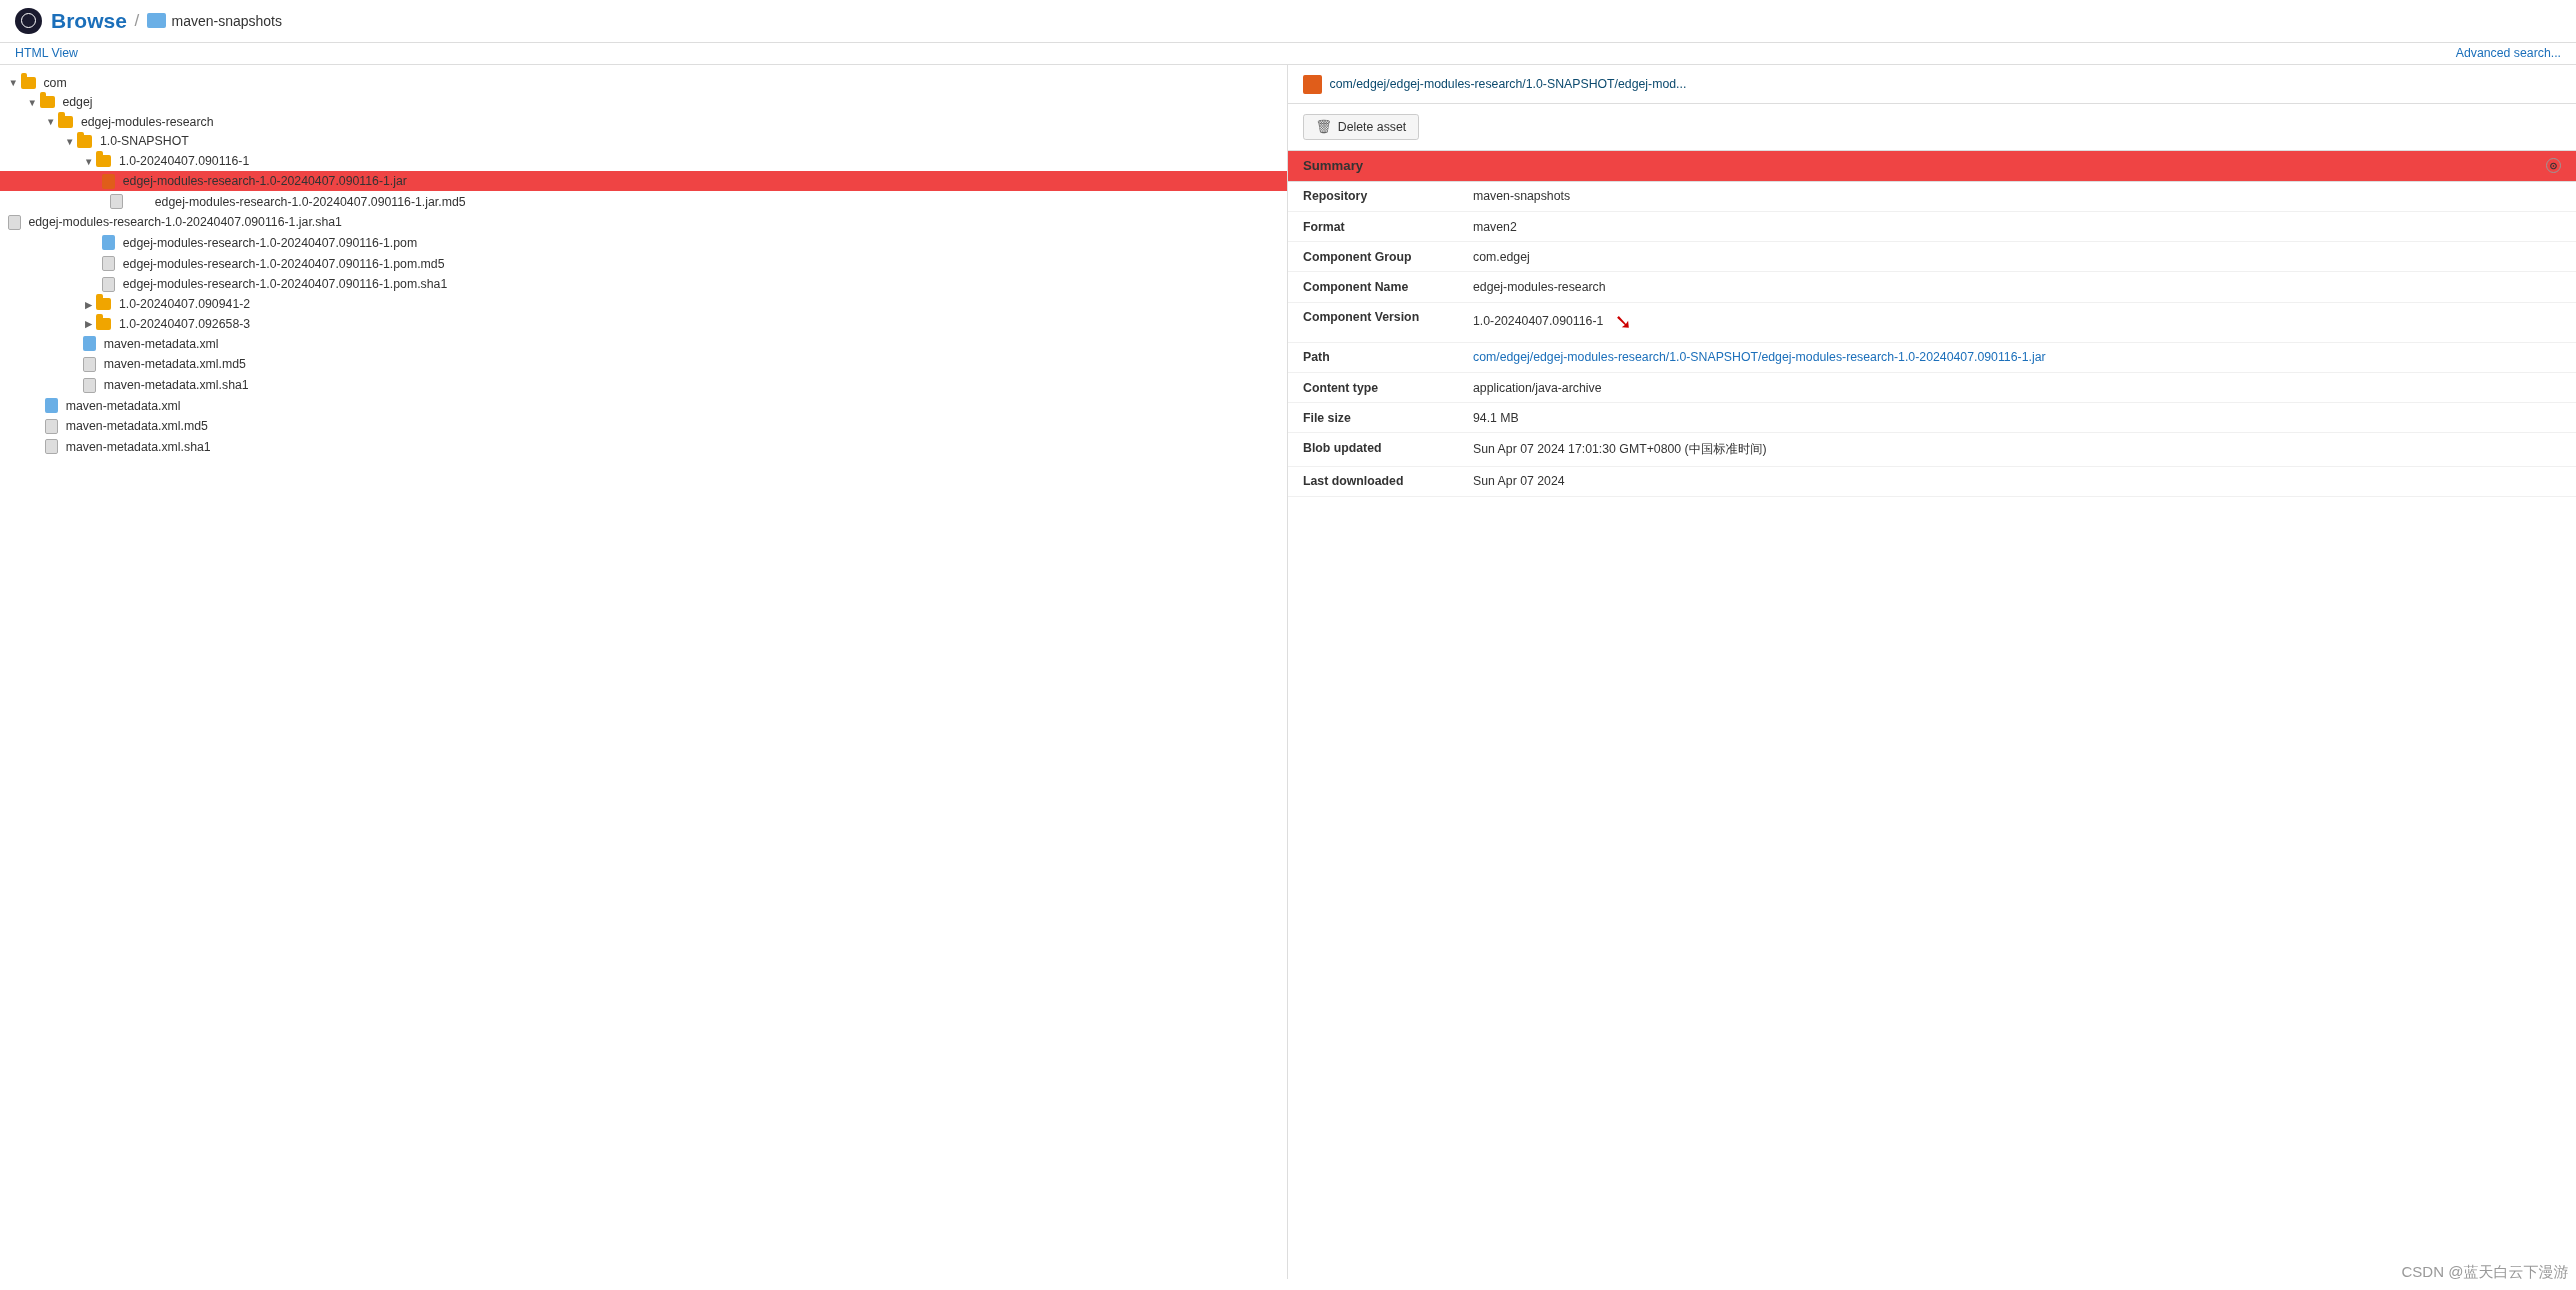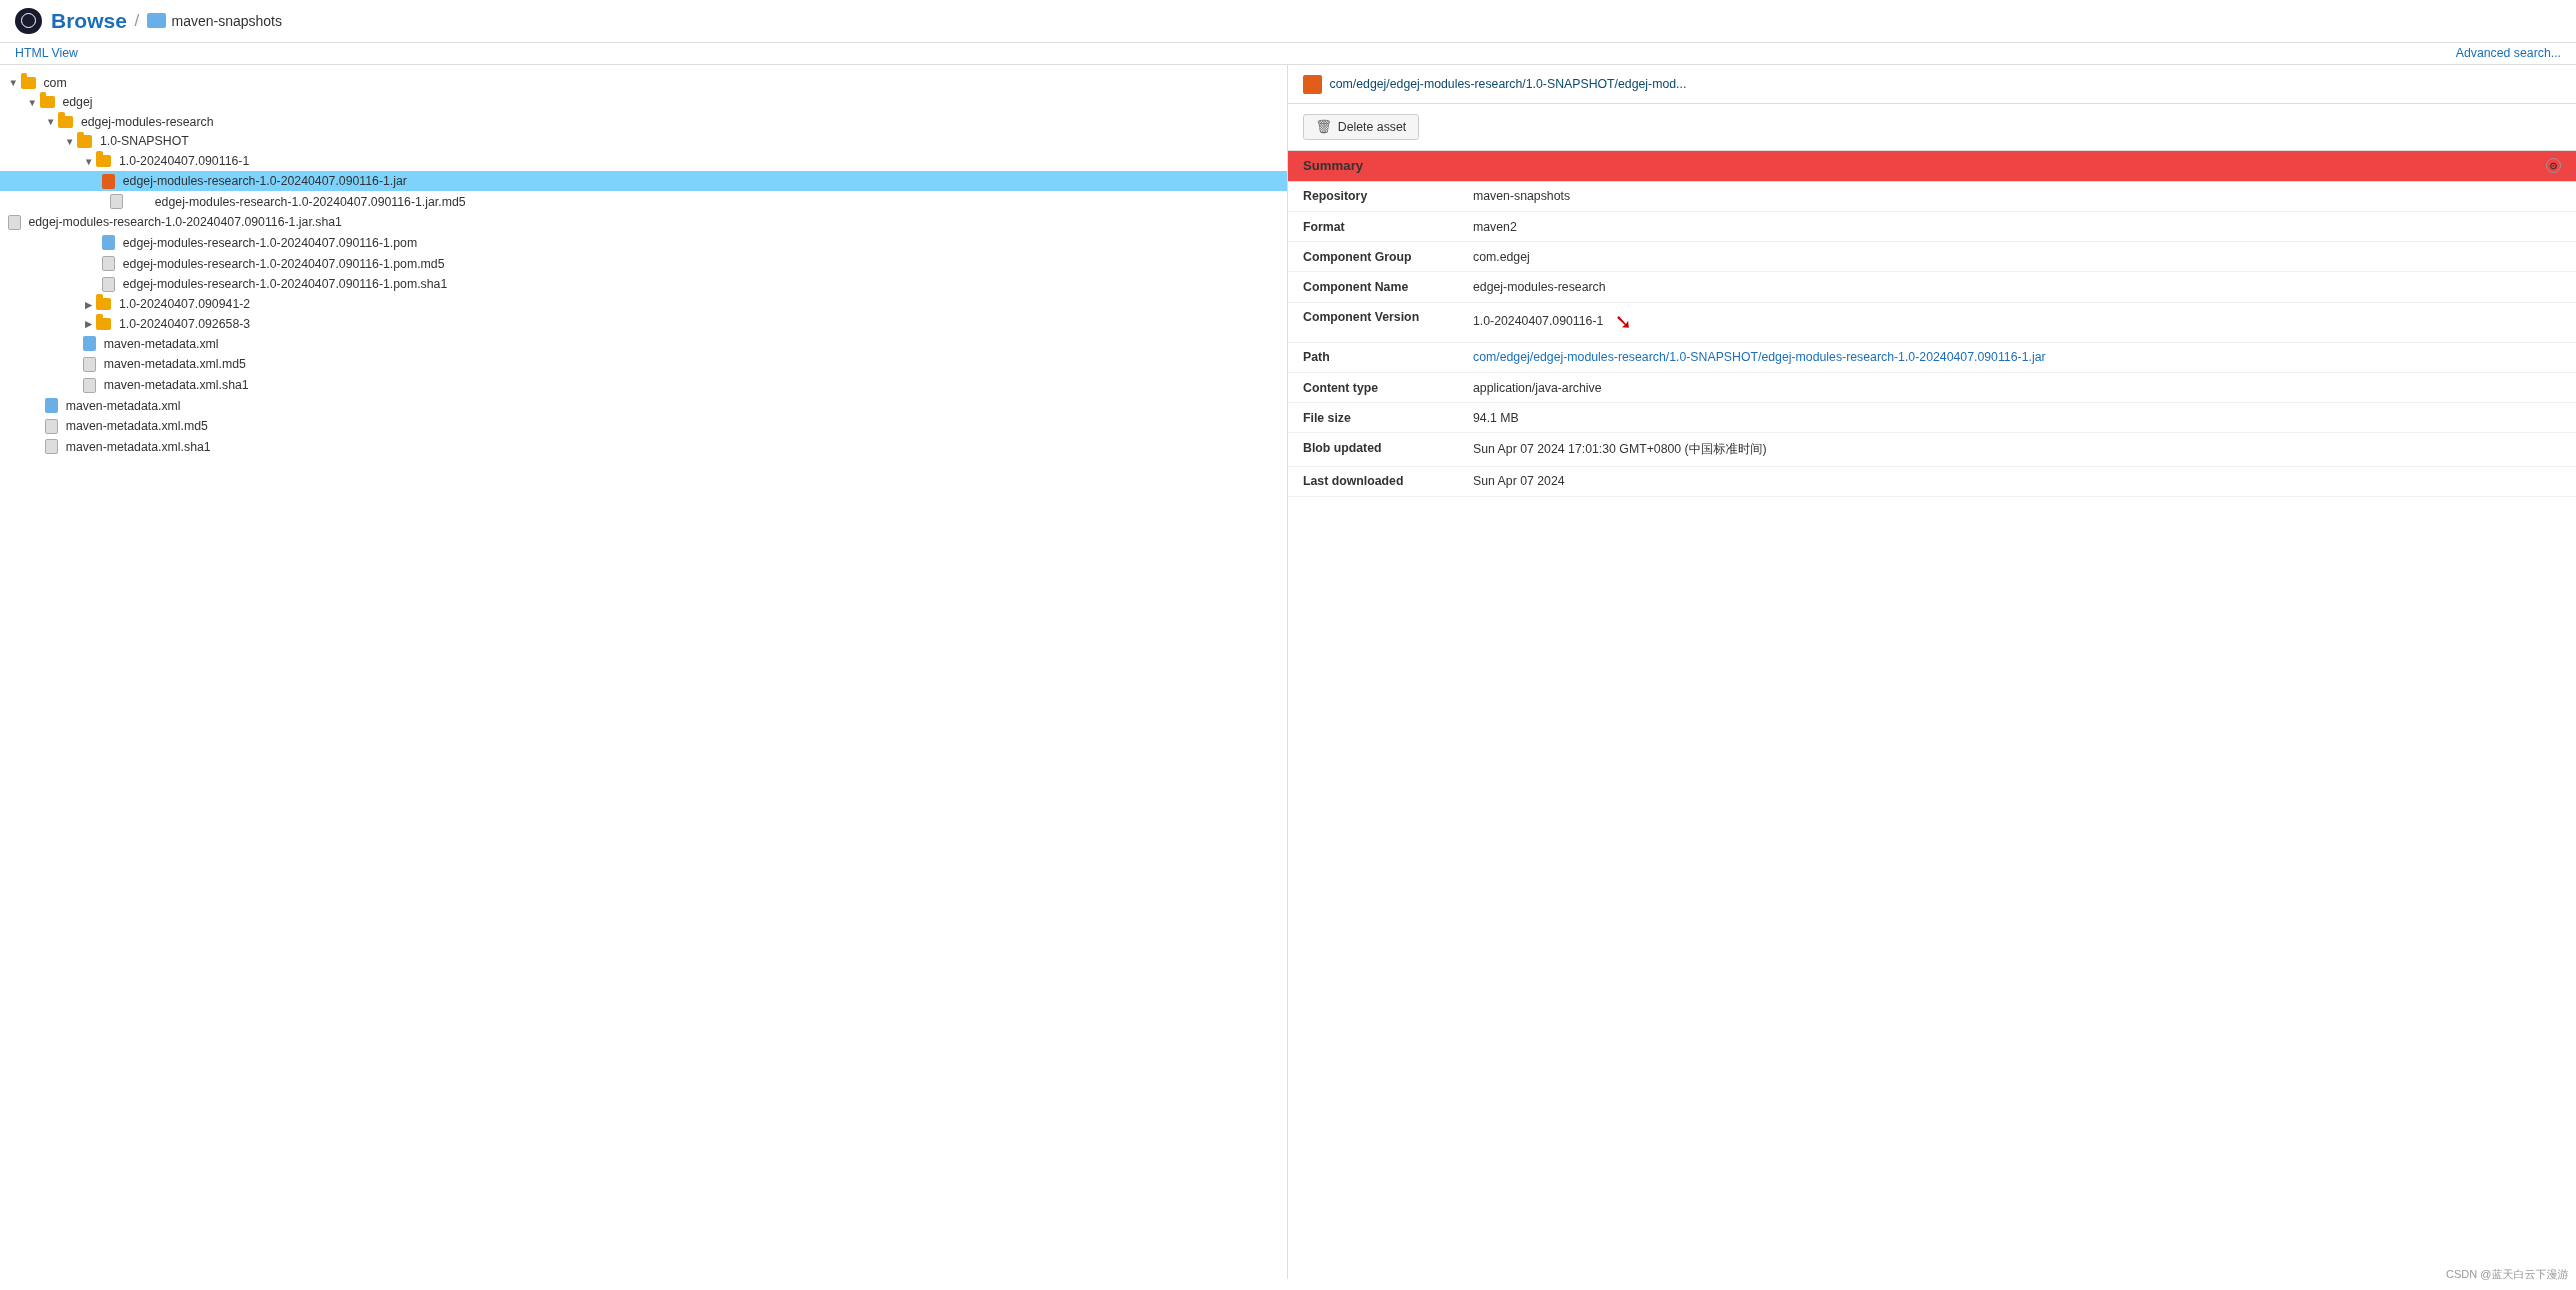--- a/index.html
+++ b/index.html
@@ -85,21 +85,21 @@
     }
 
     .tree-item {
       display: flex;
       align-items: center;
       padding: 2.8px 7.6px;
       cursor: pointer;
       white-space: nowrap;
       font-size: 12.3px;
     }
-    .tree-item.selected { background: #7dd3fc; }
+    .tree-item.selected { background: #ef4444; }
     .tree-item .icon { margin-right: 3.8px; display: inline-flex; align-items: center; }
 
     
     .icon-folder {
       width: 15px; height: 12.3px;
       background: #f0a500;
       border-radius: 0 1.9px 1.9px 1.9px;
       position: relative;
       display: inline-block;
     }
@@ -259,21 +259,21 @@
       font-size: 26.5px;
       margin-left: 7.6px;
       vertical-align: middle;
     }
 
     
     .footer-watermark {
       position: fixed;
       bottom: 7.6px;
       right: 7.6px;
-      font-size: 11px;
+      font-size: 15px;
       color: #999;
     }
   </style>
 </head>
 <body>
 
 <div class="header">
   <div class="header-logo">
     <div class="header-logo-inner"></div>
   </div>

